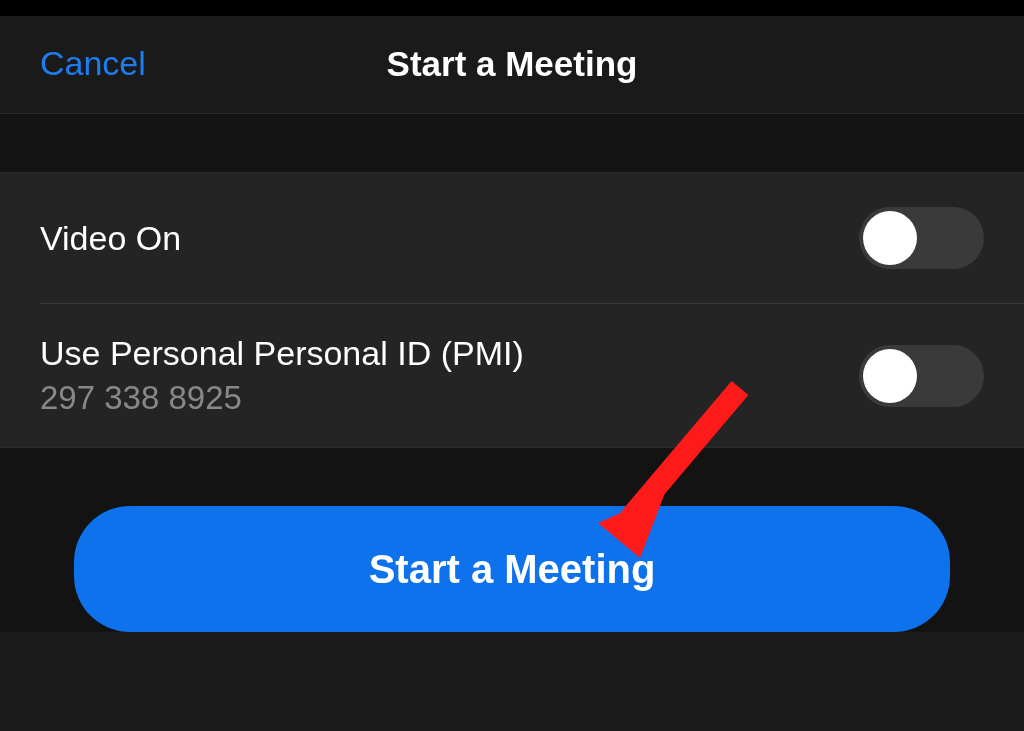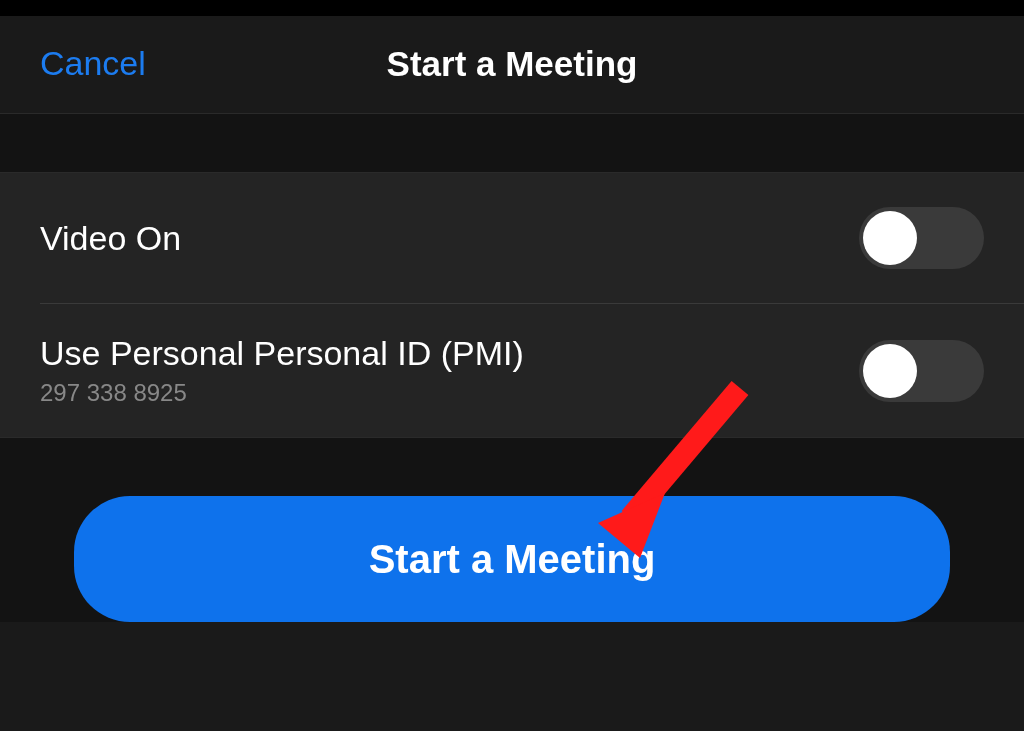--- a/index.html
+++ b/index.html
@@ -67,21 +67,21 @@
       background: #3a3a3a;
       margin-left: 40px;
     }
     .setting-label {
       color: #ffffff;
       font-size: 34px;
       font-weight: 400;
     }
     .setting-sublabel {
       color: #888888;
-      font-size: 24px;
+      font-size: 33px;
       font-weight: 400;
       margin-top: 6px;
     }
     .setting-text {
       display: flex;
       flex-direction: column;
     }
     .toggle {
       width: 125px;
       height: 62px;

